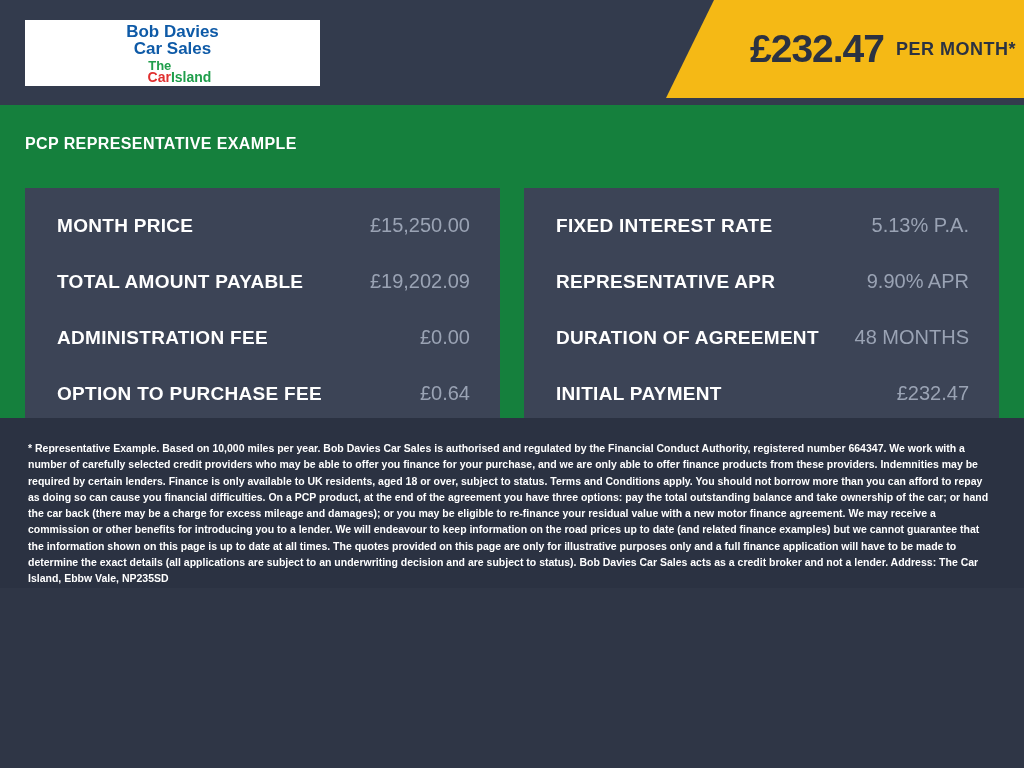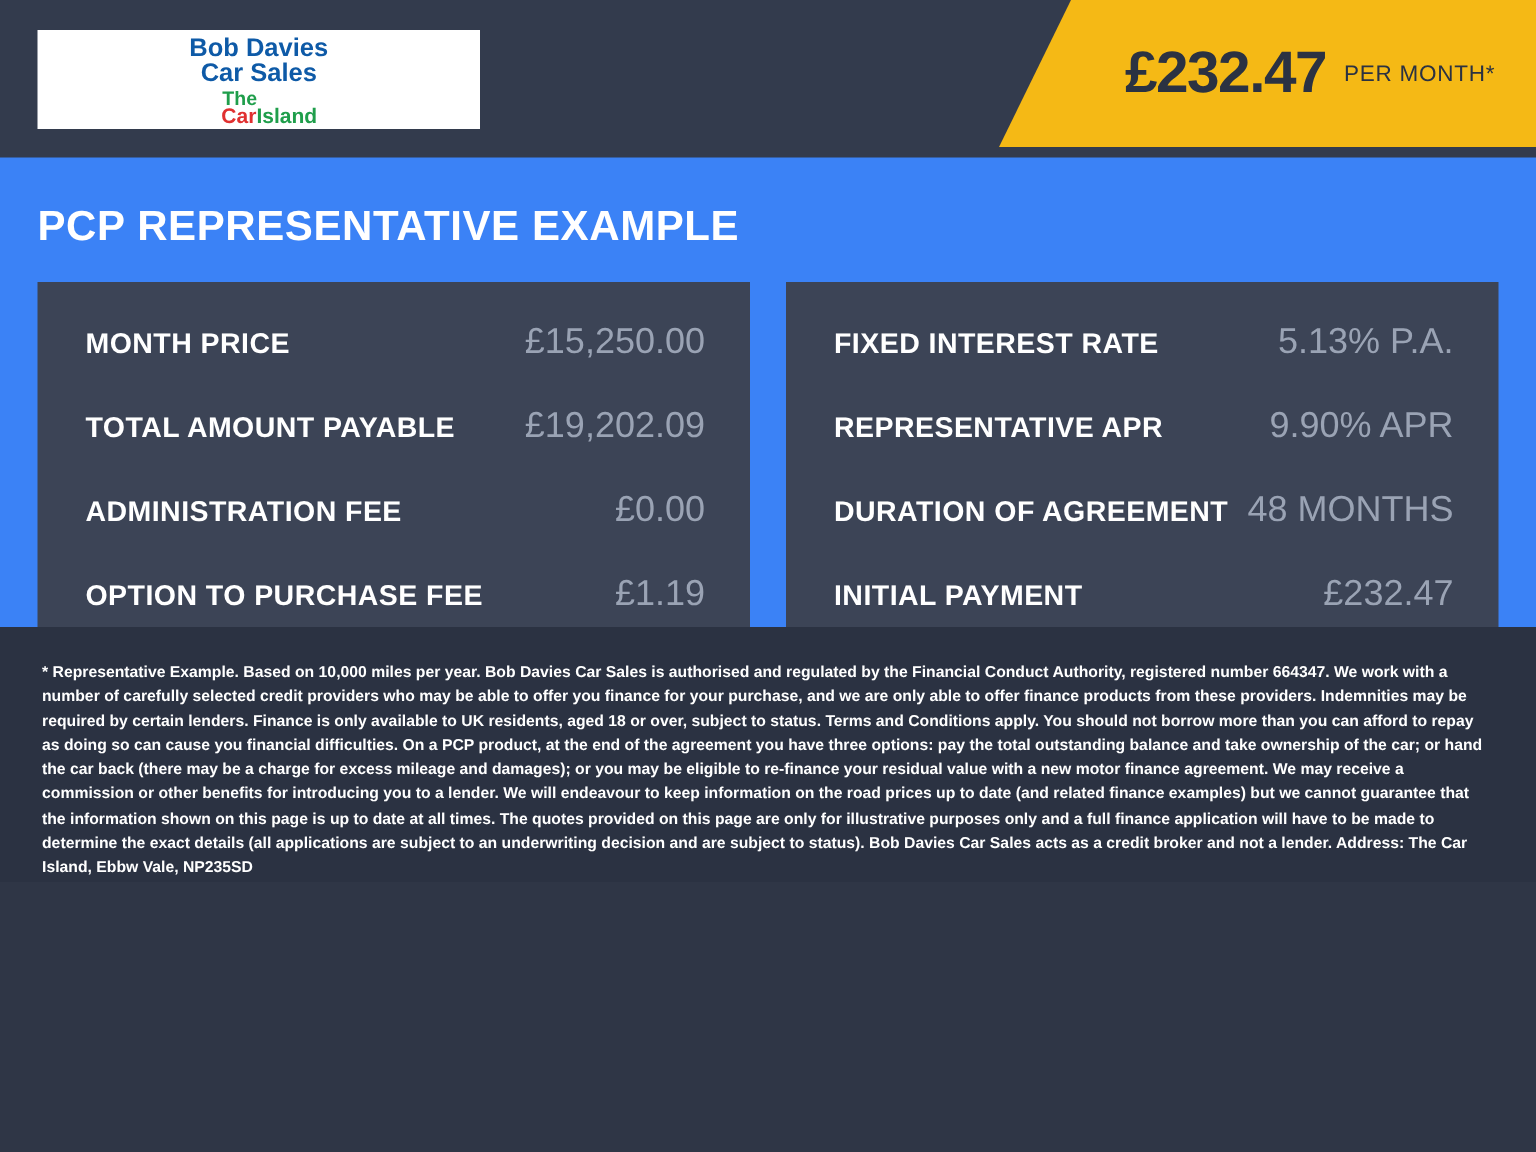--- a/index.html
+++ b/index.html
@@ -7,21 +7,21 @@
     width: 1024px;
     height: 768px;
     background: #2f3646;
     font-family: "Liberation Sans", sans-serif;
     overflow: hidden;
   }
   .page {
     position: relative;
     width: 1024px;
     height: 588px;
-    background: #3b82f6;
+    background: #15803d;
   }
 
   
   .header {
     position: relative;
     height: 105px;
     background: #333b4d;
   }
   .logo-box {
     position: absolute;
@@ -91,33 +91,33 @@
     border-width: 0 0 98px 48px;
     border-color: transparent transparent #f5b915 transparent;
   }
   .price-amount {
     font-size: 39px;
     font-weight: bold;
     color: #2b3242;
     letter-spacing: -1px;
   }
   .price-per {
-    font-size: 15px;
-    font-weight: normal;
+    font-size: 18px;
+    font-weight: bold;
     color: #2b3242;
     margin-left: 12px;
     letter-spacing: 0.5px;
   }
 
   
   .section-title {
     position: absolute;
     left: 25px;
     top: 135px;
-    font-size: 28px;
+    font-size: 16px;
     font-weight: bold;
     color: #ffffff;
     letter-spacing: 0.4px;
     text-align: center;
   }
 
   
   .panels {
     position: absolute;
     left: 25px;
@@ -138,21 +138,21 @@
     height: 56px;
   }
   .row-label {
     font-size: 19px;
     font-weight: bold;
     color: #ffffff;
     letter-spacing: 0.3px;
     white-space: nowrap;
   }
   .row-value {
-    font-size: 24px;
+    font-size: 20px;
     color: #9aa3b4;
     letter-spacing: 0px;
     white-space: nowrap;
   }
 
   
   .footer {
     position: absolute;
     left: 0;
     bottom: 0;
@@ -206,21 +206,21 @@
       <div class="row">
         <span class="row-label">TOTAL AMOUNT PAYABLE</span>
         <span class="row-value">£19,202.09</span>
       </div>
       <div class="row">
         <span class="row-label">ADMINISTRATION FEE</span>
         <span class="row-value">£0.00</span>
       </div>
       <div class="row">
         <span class="row-label">OPTION TO PURCHASE FEE</span>
-        <span class="row-value">£1.19</span>
+        <span class="row-value">£0.64</span>
       </div>
     </div>
 
     <div class="panel">
       <div class="row">
         <span class="row-label">FIXED INTEREST RATE</span>
         <span class="row-value">5.13% P.A.</span>
       </div>
       <div class="row">
         <span class="row-label">REPRESENTATIVE APR</span>

